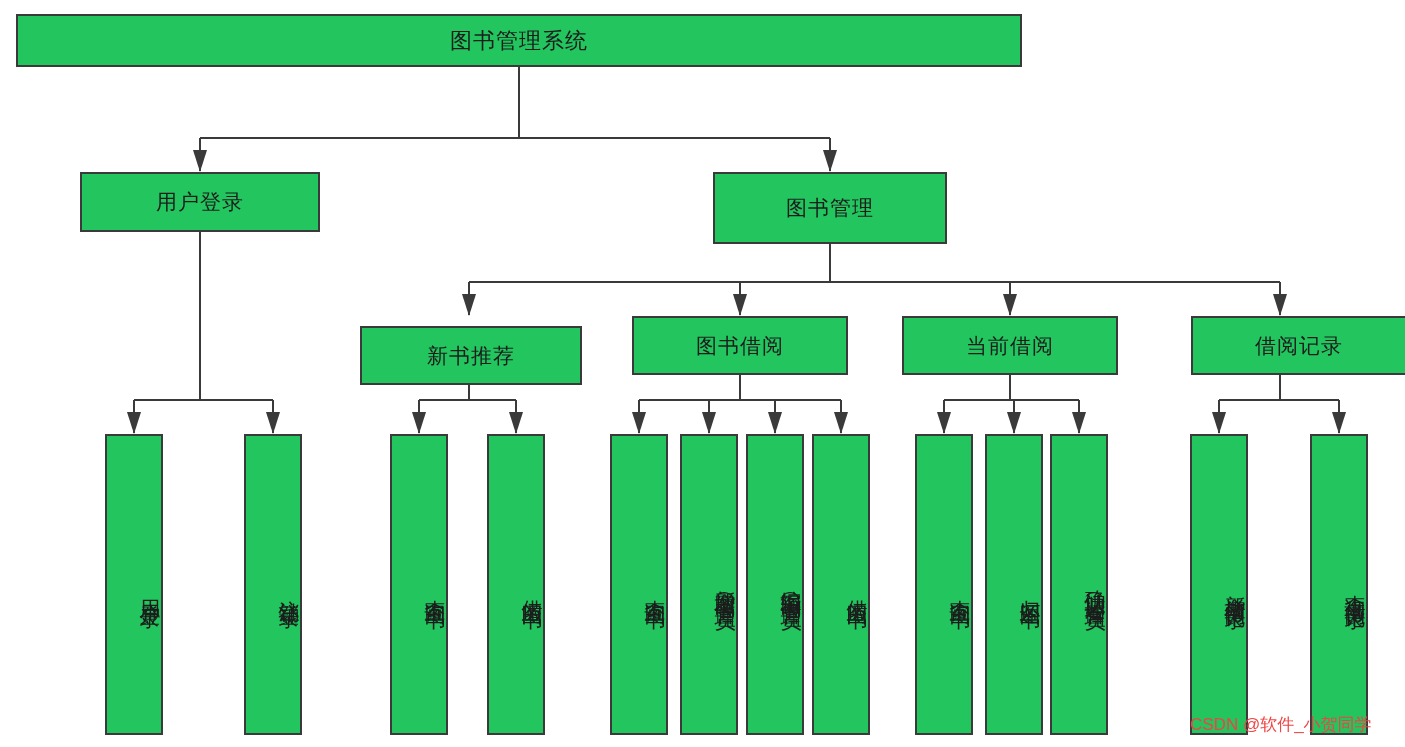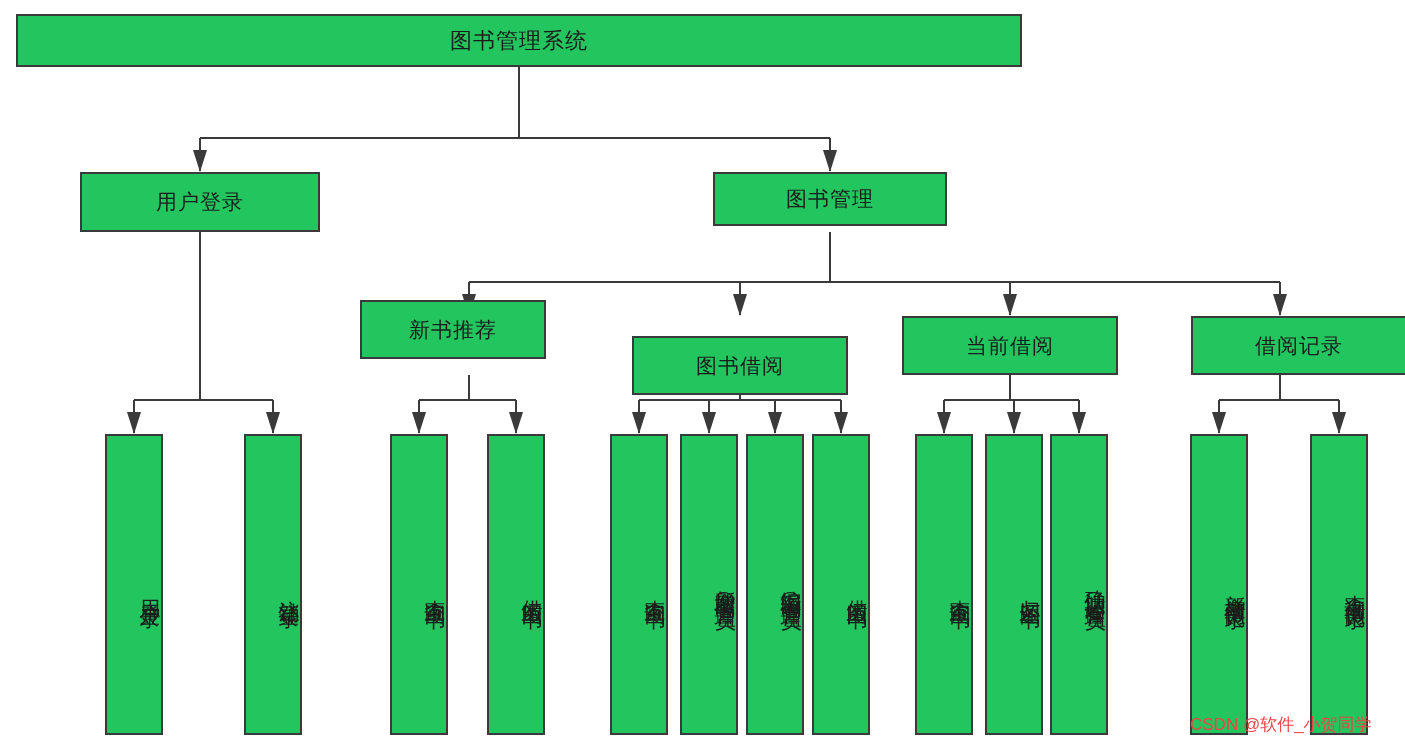--- a/index.html
+++ b/index.html
@@ -115,23 +115,23 @@
       <line x1="1280" y1="375" x2="1280" y2="400" stroke="#3a3a3a" stroke-width="2.5" shape-rendering="crispEdges"></line>
       <line x1="1219" y1="400" x2="1339" y2="400" stroke="#3a3a3a" stroke-width="2.5" shape-rendering="crispEdges"></line>
       <line x1="1219" y1="400" x2="1219" y2="433" stroke="#3a3a3a" stroke-width="2.5" shape-rendering="crispEdges"></line>
       <path d="M1212,412 L1226,412 L1219,434 Z" fill="#3a3a3a"></path>
       <line x1="1339" y1="400" x2="1339" y2="433" stroke="#3a3a3a" stroke-width="2.5" shape-rendering="crispEdges"></line>
       <path d="M1332,412 L1346,412 L1339,434 Z" fill="#3a3a3a"></path>
     </svg>
   <div id="nodes">
       <div class="node h root tall" style="left: 16px; top: 14px; width: 1006px; height: 53px;">图书管理系统</div>
       <div class="node h" style="left: 80px; top: 172px; width: 240px; height: 60px;">用户登录</div>
-      <div class="node h" style="left: 713px; top: 172px; width: 234px; height: 54px;">图书管理</div>
-      <div class="node h" style="left: 360px; top: 300px; width: 186px; height: 59px;">新书推荐</div>
-      <div class="node h" style="left: 632px; top: 316px; width: 216px; height: 59px; margin-top: 20px;">图书借阅</div>
+      <div class="node h" style="left: 713px; top: 172px; width: 234px; height: 72px;">图书管理</div>
+      <div class="node h" style="left: 360px; top: 326px; width: 222px; height: 59px;">新书推荐</div>
+      <div class="node h" style="left: 632px; top: 316px; width: 216px; height: 59px;">图书借阅</div>
       <div class="node h" style="left: 902px; top: 316px; width: 216px; height: 59px; text-align: center;">当前借阅</div>
       <div class="node h" style="left: 1172px; top: 316px; width: 216px; height: 59px; margin-left: 19px;">借阅记录</div>
       <div class="node v" style="left: 105px; top: 434px; width: 58px; height: 301px;">用户登录</div>
       <div class="node v" style="left: 244px; top: 434px; width: 58px; height: 301px;">注销登录</div>
       <div class="node v" style="left: 390px; top: 434px; width: 58px; height: 301px;">查询图书</div>
       <div class="node v" style="left: 487px; top: 434px; width: 58px; height: 301px;">借阅图书</div>
       <div class="node v" style="left: 610px; top: 434px; width: 58px; height: 301px;">查询图书</div>
       <div class="node v tall" style="left: 680px; top: 434px; width: 58px; height: 301px;">新增图书（管理员）</div>
       <div class="node v tall" style="left: 746px; top: 434px; width: 58px; height: 301px;">编辑图书（管理员）</div>
       <div class="node v" style="left: 812px; top: 434px; width: 58px; height: 301px;">借阅图书</div>

